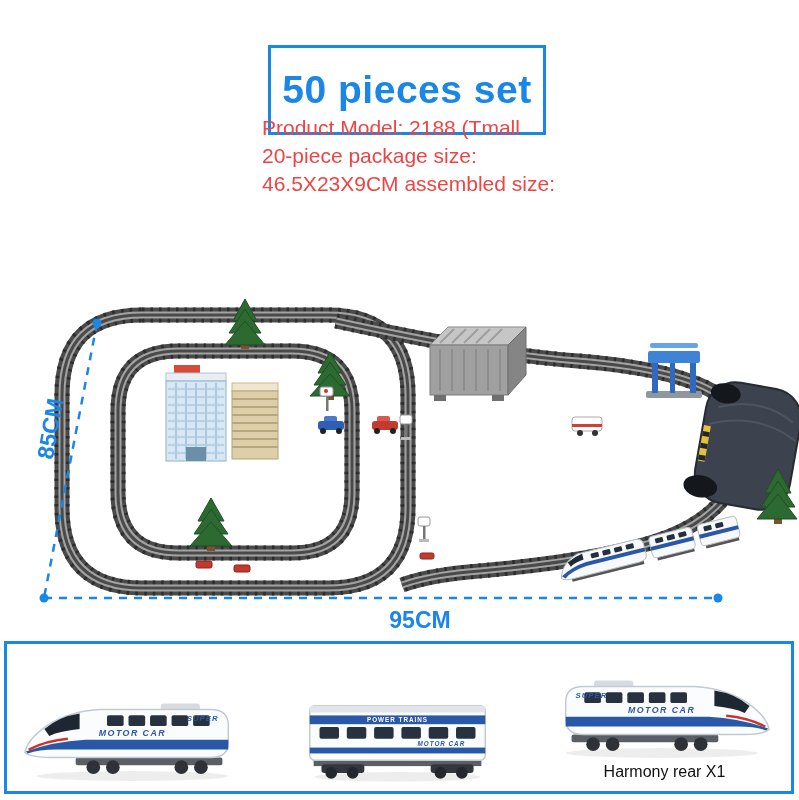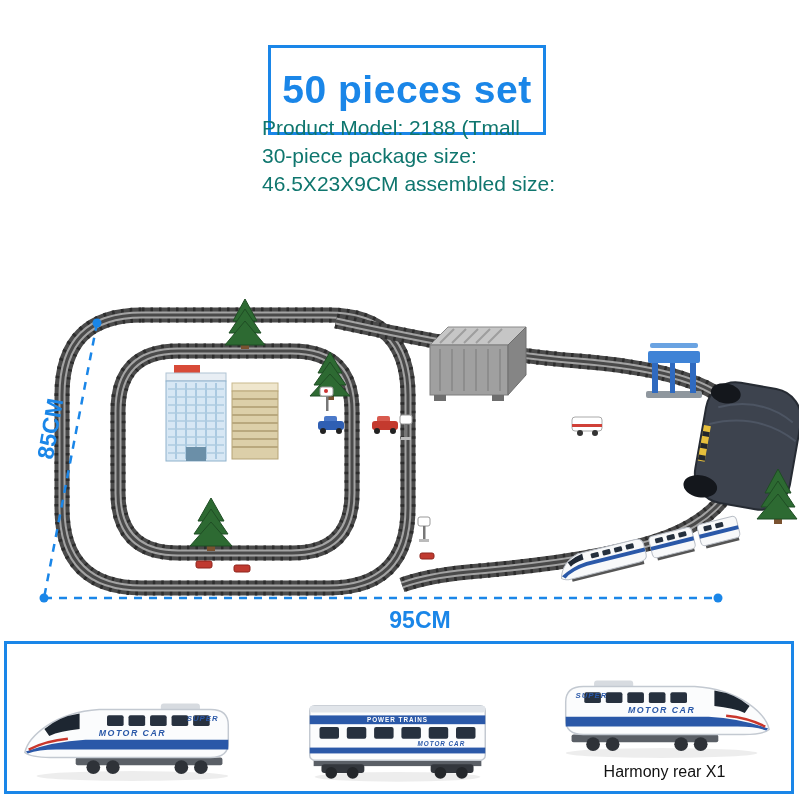--- a/index.html
+++ b/index.html
@@ -11,21 +11,21 @@
   .title-box {
     position:absolute; left:268px; top:10px; width:278px; height:90px;
     border:3px solid #1a86e8; display:flex; align-items:center; justify-content:center;
     box-sizing:border-box;
     margin-top:35px;
   }
   .title-text { font-size:39px; font-weight:600; color:#1a86e8; letter-spacing:0.5px; }
   
   .product-info {
     position:absolute; left:262px; top:114px; width:340px;
-    font-size:21px; line-height:28px; color:#0f766e;
+    font-size:21px; line-height:28px; color:#ef4444;
   }
   
   .scene-svg { position:absolute; left:0; top:295px; width:799px; height:345px; }
   .trk-base  { fill:none; stroke:#4a4a4a; stroke-width:15; }
   .trk-ties  { fill:none; stroke:#2d2d2d; stroke-width:15; stroke-dasharray:2.5 6; }
   .trk-rails { fill:none; stroke:#a3a3a3; stroke-width:7; }
   .trk-mid   { fill:none; stroke:#4a4a4a; stroke-width:3; }
   .tree-foliage { fill:#2d6a32; stroke:#1f4d24; stroke-width:1; }
   .dim-dash { stroke:#1a86e8; stroke-width:2.5; stroke-dasharray:8 7; fill:none; }
   .dim-dot  { fill:#1a86e8; }
@@ -49,21 +49,21 @@
 <body>
 
 <div class="page">
 
   <div class="title-box">
     <span class="title-text">50 pieces set</span>
   </div>
 
   <div class="product-info">
     <div>Product Model: 2188 (Tmall</div>
-    <div>30-piece package size:</div>
+    <div>20-piece package size:</div>
     <div>46.5X23X9CM assembled size:</div>
   </div>
 
   <svg class="scene-svg" viewBox="0 0 799 345">
 
     <g>
       <path class="trk-base" d="M 142 20 H 328 Q 408 20 408 100 V 213 Q 408 293 328 293 H 142 Q 62 293 62 213 V 100 Q 62 20 142 20 Z"></path>
       <path class="trk-ties" d="M 142 20 H 328 Q 408 20 408 100 V 213 Q 408 293 328 293 H 142 Q 62 293 62 213 V 100 Q 62 20 142 20 Z"></path>
       <path class="trk-rails" d="M 142 20 H 328 Q 408 20 408 100 V 213 Q 408 293 328 293 H 142 Q 62 293 62 213 V 100 Q 62 20 142 20 Z"></path>
       <path class="trk-mid" d="M 142 20 H 328 Q 408 20 408 100 V 213 Q 408 293 328 293 H 142 Q 62 293 62 213 V 100 Q 62 20 142 20 Z"></path>

